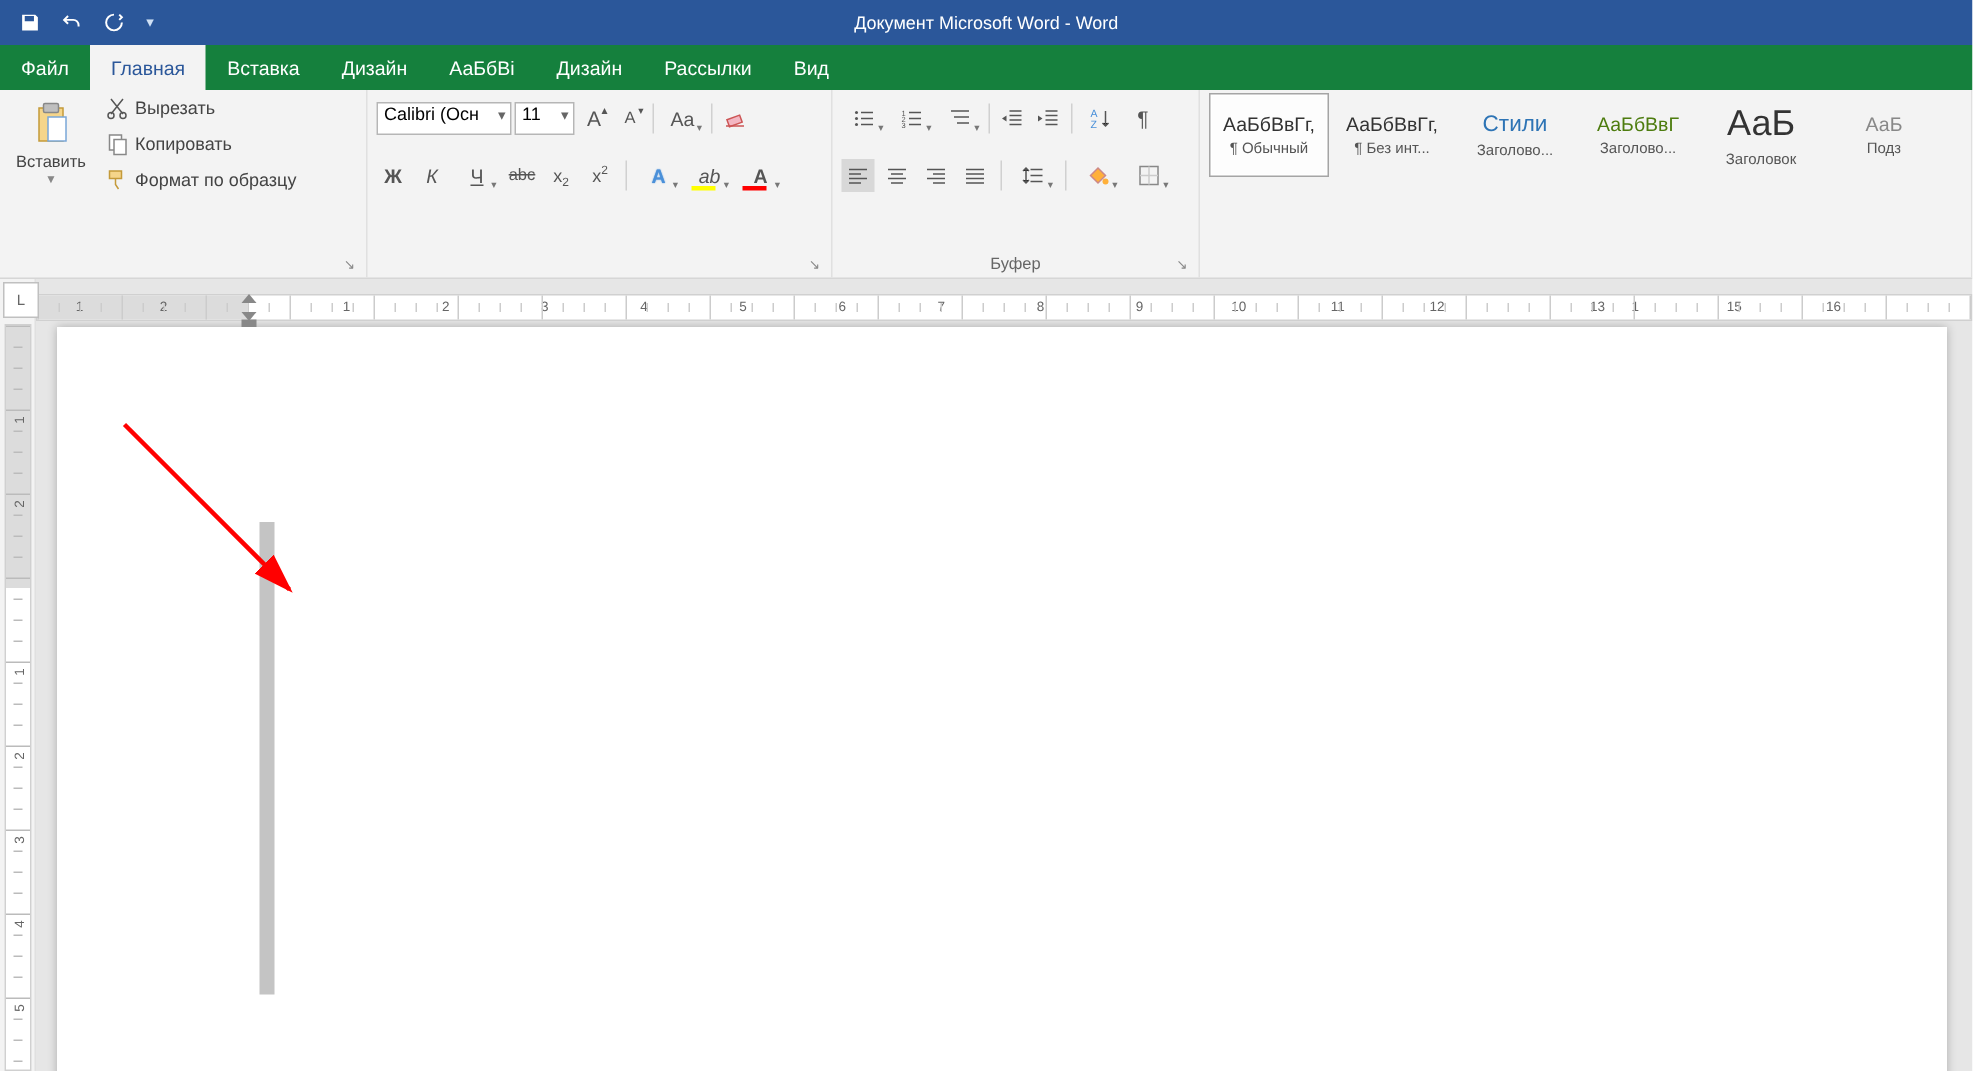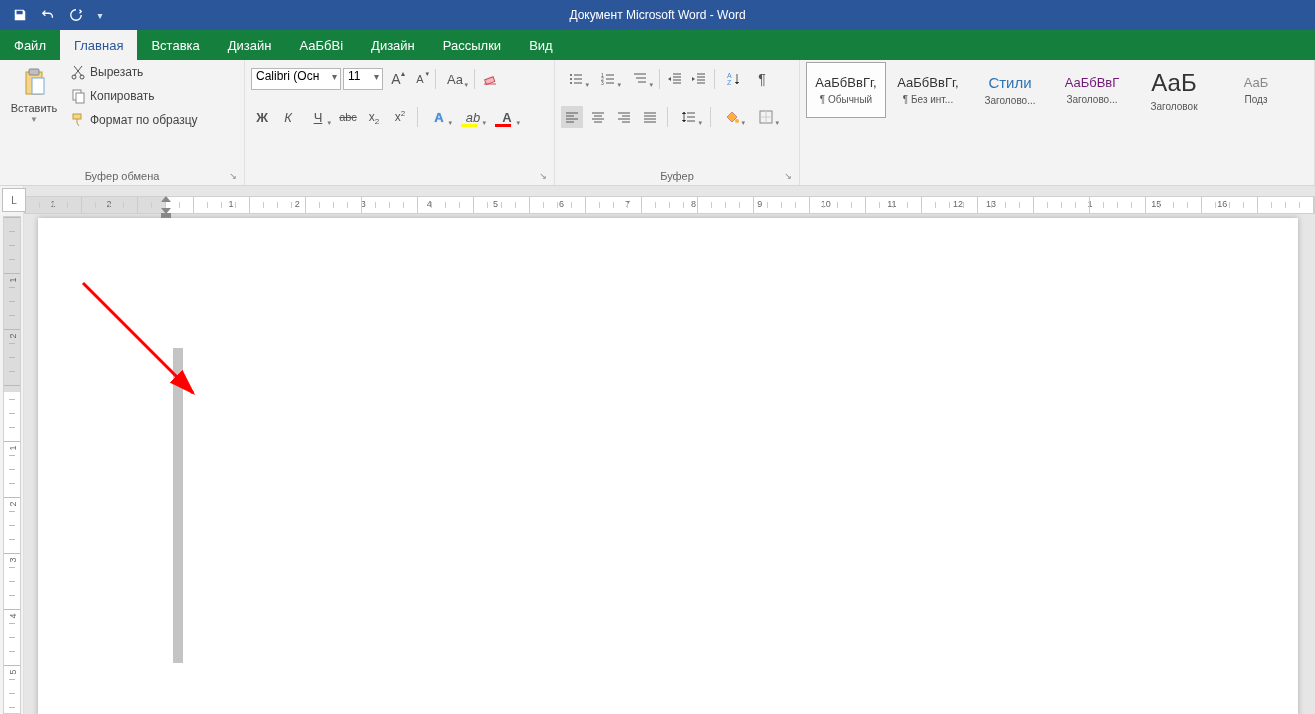--- a/index.html
+++ b/index.html
@@ -152,21 +152,20 @@
           <span class="mini-ic">
               <svg viewBox="0 0 16 16">
                 <rect x="3" y="2" width="8" height="5" fill="#f5d58a" stroke="#c49a3a"></rect>
                 <path d="M7 7v4l2 3" stroke="#c49a3a" fill="none"></path>
               </svg>
             </span>
           <span>Формат по образцу</span>
         </div>
       </div>
     </div>
-    <div class="ribbon-group-label">Буфер обмена</div>
     <div class="launcher">↘</div>
   </div>
 
   <div class="ribbon-group font-group">
     <div class="ribbon-group-body" style="flex-direction:column; padding-top:6px; gap:10px;">
       <div class="font-row">
         <div class="combo font-name">Calibri (Осн</div>
         <div class="combo font-size">11</div>
         <div class="rbtn" title="A^">
             <span style="font-size:14px">A</span>
@@ -335,21 +334,21 @@
         </div>
         <div class="style-card">
           <div class="style-preview" style="color: rgb(51, 51, 51); font-size: 13px;">АаБбВвГг,</div>
           <div class="style-label">¶ Без инт...</div>
         </div>
         <div class="style-card">
           <div class="style-preview" style="color: rgb(46, 116, 181); font-size: 15px;">Стили</div>
           <div class="style-label">Заголово...</div>
         </div>
         <div class="style-card">
-          <div class="style-preview" style="color: #701a75; font-size: 13px;">АаБбВвГ</div>
+          <div class="style-preview" style="color: #4d7c0f; font-size: 13px;">АаБбВвГ</div>
           <div class="style-label">Заголово...</div>
         </div>
         <div class="style-card">
           <div class="style-preview" style="color: rgb(51, 51, 51); font-size: 24px;">АаБ</div>
           <div class="style-label">Заголовок</div>
         </div>
         <div class="style-card">
           <div class="style-preview" style="color: rgb(136, 136, 136); font-size: 13px;">АаБ</div>
           <div class="style-label">Подз</div>
         </div>
@@ -421,21 +420,21 @@
         <div class="num" style="left: 338.24px;">3</div>
         <div class="num" style="left: 404.32px;">4</div>
         <div class="num" style="left: 470.4px;">5</div>
         <div class="num" style="left: 536.48px;">6</div>
         <div class="num" style="left: 602.56px;">7</div>
         <div class="num" style="left: 668.64px;">8</div>
         <div class="num" style="left: 734.72px;">9</div>
         <div class="num" style="left: 800.8px;">10</div>
         <div class="num" style="left: 866.88px;">11</div>
         <div class="num" style="left: 932.96px;">12</div>
-        <div class="num" style="left: 966px;">13</div>
+        <div class="num" style="left: 1040px;">13</div>
         <div class="num" style="left: 1065.12px;">1</div>
         <div class="num" style="left: 1131.2px;">15</div>
         <div class="num" style="left: 1197.28px;">16</div>
         <div class="tick" style="left: 0px; height: 100%; top: 0px;"></div>
         <div class="tick" style="left: 14px; height: 40%; top: 30%;"></div>
         <div class="tick" style="left: 28px; height: 40%; top: 30%;"></div>
         <div class="tick" style="left: 42px; height: 40%; top: 30%;"></div>
         <div class="tick" style="left: 56px; height: 100%; top: 0px;"></div>
         <div class="tick" style="left: 70px; height: 40%; top: 30%;"></div>
         <div class="tick" style="left: 84px; height: 40%; top: 30%;"></div>

